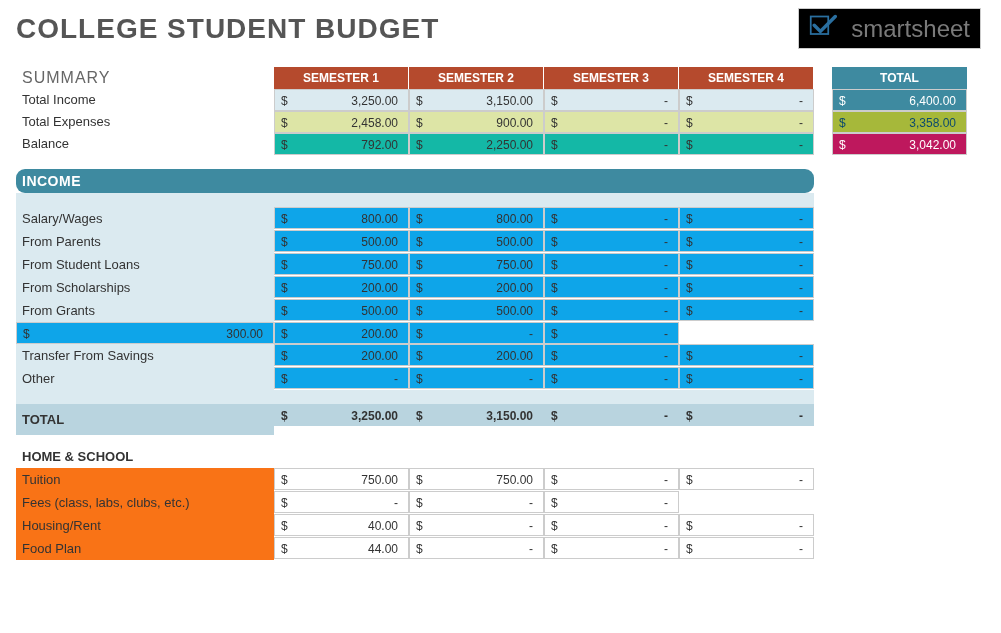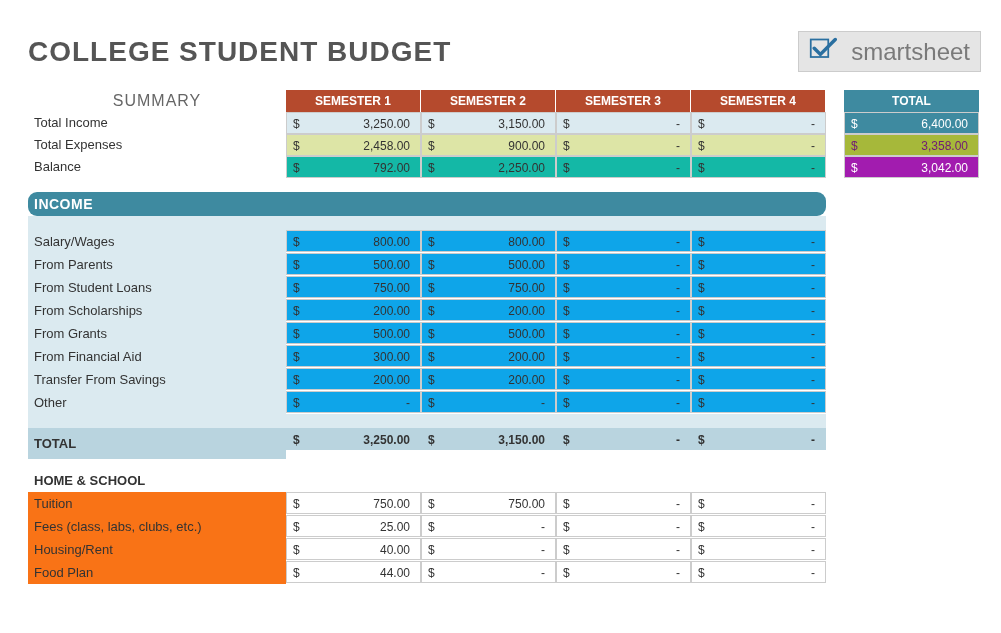--- a/index.html
+++ b/index.html
@@ -4,42 +4,42 @@
 <style>
   * { box-sizing: border-box; }
   body {
     margin: 0;
     font-family: "Century Gothic", "Avant Garde", Arial, sans-serif;
     font-size: 13px;
     color: #333;
     background: #fff;
     width: 1001px;
   }
-  .page { padding: 8px 20px 0 28px; margin-top: 23px; }
+  .page { padding: 8px 20px 0 16px; }
   .header-row { display: flex; align-items: center; justify-content: space-between; margin-bottom: 18px; }
   .title { font-size: 28px; font-weight: bold; color: #555; letter-spacing: 1px; }
-  .logo { display: flex; align-items: center; gap: 14px; border: 1px solid #ccc; padding: 4px 10px; background: #e5e5e5; }
+  .logo { display: flex; align-items: center; gap: 14px; border: 1px solid #ccc; padding: 4px 10px; background: #000000; }
   .logo svg { width: 28px; height: 28px; }
   .logo .brand { font-size: 24px; color: #7a7a7a; font-family: Arial, sans-serif; }
 
   .grid { display: grid; grid-template-columns: 258px 135px 135px 135px 135px 18px 135px; }
   .cell { padding: 3px 6px; height: 22px; line-height: 16px; }
   .hdr-red   { background: #b54a2d; color: #fff; font-weight: bold; text-align: center; font-size: 12px; border-right: 1px solid #fff; }
   .hdr-teal  { background: #3e8aa0; color: #fff; font-weight: bold; text-align: center; font-size: 12px; }
   .summary-label { color: #333; text-align: left; }
-  .summary-title { font-size: 16px; color: #666; letter-spacing: 1px; text-align: center; }
+  .summary-title { font-size: 16px; color: #666; letter-spacing: 1px; }
 
   .money { position: relative; text-align: right; padding-left: 18px; padding-right: 10px; border: 1px solid #ccc; font-family: Arial, sans-serif; font-size: 12px; }
   .money::before { content: "$"; position: absolute; left: 6px; }
   .bg-lightblue  { background: #dbeaf0; }
   .bg-olive      { background: #dde5a6; }
   .bg-gray       { background: #14b8a6; }
   .bg-teal2      { background: #3e8aa0; color: #fff; }
-  .bg-olive2     { background: #a6b83a; color: #701a75; }
-  .bg-gray2      { background: #a21caf; color: #fff; }
+  .bg-olive2     { background: #a6b83a; color: #0c4a6e; }
+  .bg-gray2      { background: #be185d; color: #fff; }
   .gap-cell { background: #fff; }
 
   .band-blue  { background: #3e8aa0; color: #fff; font-weight: bold; text-align: left; padding: 4px 6px; font-size: 14px; letter-spacing: .5px; border-radius: 9px; }
   .band-olive { background: #a6b83a; color: #fff; font-weight: bold; text-align: left; padding: 4px 6px; font-size: 14px; letter-spacing: .5px; }
 
   .section-income .row-label { background: #dbeaf0; }
   .section-income .money     { background: #0ea5e9; }
 
   .row-label { padding: 4px 6px; text-align: left; }
   .total-row .money { background: #b9d4df; border: 1px solid #b9d4df; font-weight: bold; }
@@ -147,21 +147,20 @@
           <div class="cell money">-</div>
         </div>
         <div class="grid">
           <div class="row-label" style="background: rgb(219, 234, 240);">From Grants</div>
           <div class="cell money">500.00</div>
           <div class="cell money">500.00</div>
           <div class="cell money">-</div>
           <div class="cell money">-</div>
         </div>
         <div class="grid">
-          <div class="row-label" style="background: rgb(219, 234, 240);">From Financial Aid</div>
           <div class="cell money">300.00</div>
           <div class="cell money">200.00</div>
           <div class="cell money">-</div>
           <div class="cell money">-</div>
         </div>
         <div class="grid">
           <div class="row-label" style="background: rgb(219, 234, 240);">Transfer From Savings</div>
           <div class="cell money">200.00</div>
           <div class="cell money">200.00</div>
           <div class="cell money">-</div>
@@ -197,21 +196,20 @@
     <div id="expense-rows-0">
         <div class="grid">
           <div class="row-label white">Tuition</div>
           <div class="cell money">750.00</div>
           <div class="cell money">750.00</div>
           <div class="cell money">-</div>
           <div class="cell money">-</div>
         </div>
         <div class="grid">
           <div class="row-label white">Fees (class, labs, clubs, etc.)</div>
-          <div class="cell money">25.00</div>
           <div class="cell money">-</div>
           <div class="cell money">-</div>
           <div class="cell money">-</div>
         </div>
         <div class="grid">
           <div class="row-label white">Housing/Rent</div>
           <div class="cell money">40.00</div>
           <div class="cell money">-</div>
           <div class="cell money">-</div>
           <div class="cell money">-</div>

